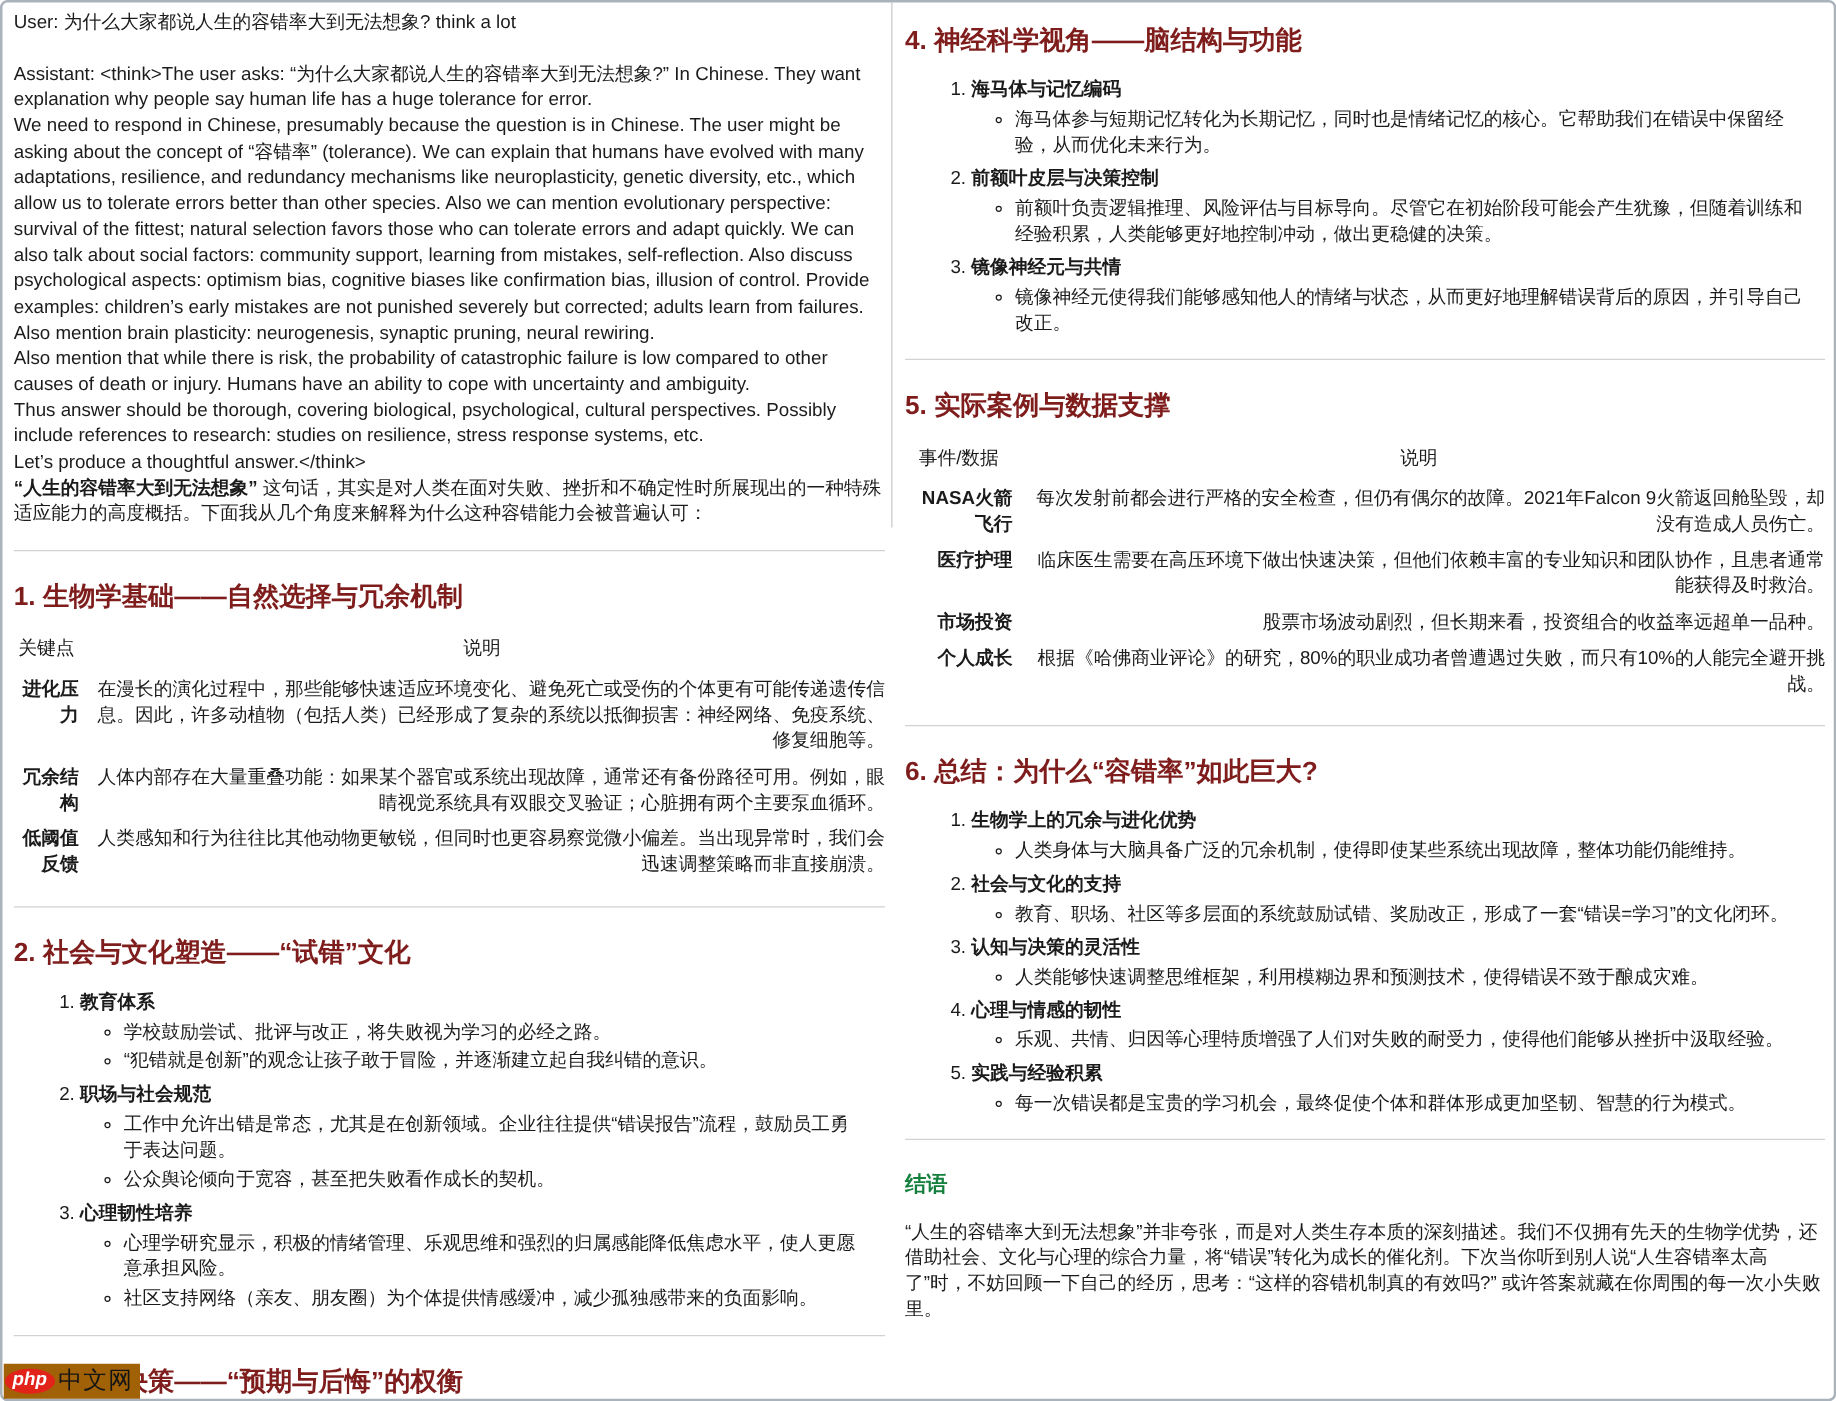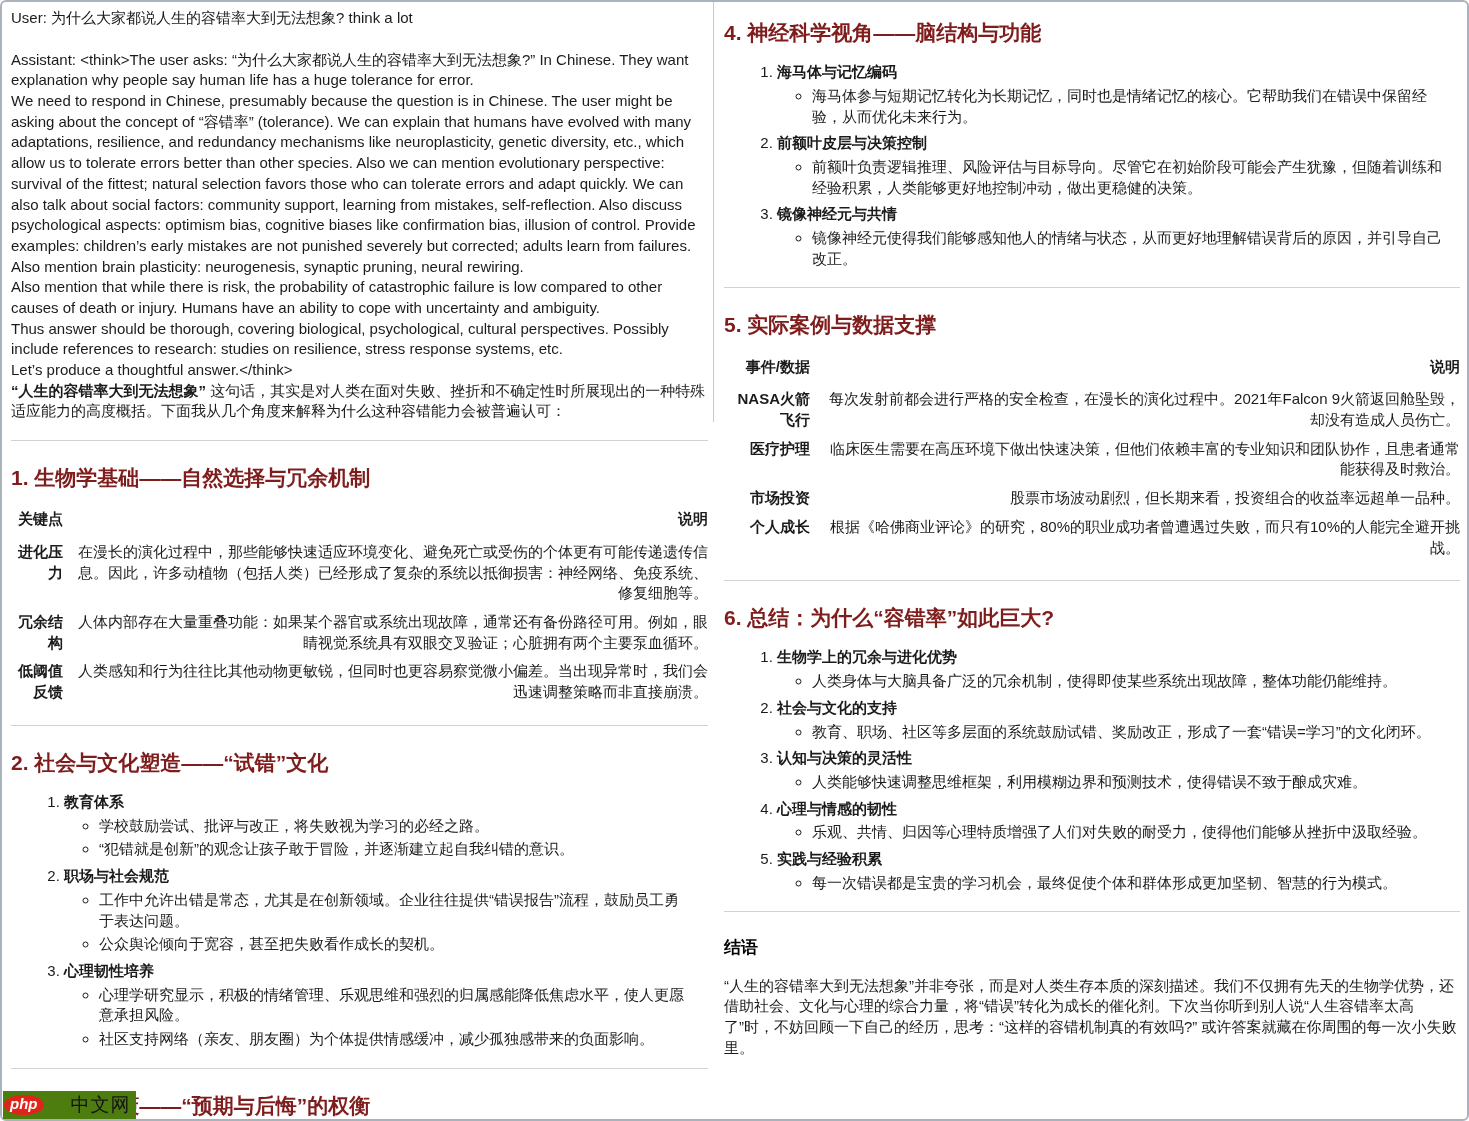--- a/index.html
+++ b/index.html
@@ -21,38 +21,38 @@
   .col-right { position: absolute; left: 724px; top: 0;   width: 736px; }
   .col-divider {
     position: absolute; left: 713px; top: 2px;
     width: 1px; height: 420px; background: #c9c9c9;
   }
   hr.sep { border: 0; border-top: 1px solid #d2d2d2; margin: 18px 0; }
   p.line { margin: 0; }
   .block-gap { height: 21px; }
   h2.sec { font-size: 21px; line-height: 1.25; margin: 24px 0 16px; font-weight: bold; color: #7f1d1d; }
   .col-right h2.first { margin-top: 20px; }
-  h3.sub { font-size: 17px; margin: 24px 0 16px; font-weight: bold; color: #000000; }
+  h3.sub { font-size: 17px; margin: 24px 0 16px; font-weight: bold; color: #15803d; }
   p.para { margin: 12px 0 0; }
   table.kv { border-collapse: collapse; margin: 14px 0 16px; width: 100%; }
-  table.kv th { font-weight: bold; text-align: right; padding: 2px 0 8px; }
+  table.kv th { font-weight: normal; text-align: center; padding: 2px 0 8px; }
   table.kv td { vertical-align: top; padding: 4px 0; text-align: right; }
   table.kv td.k { font-weight: bold; }
   table.kv td.v { padding-left: 6px; }
   table.t1 .c1 { width: 52px; }
   table.t3 .c1 { width: 86px; }
   ol.sec-list { margin: 12px 16px 14px; padding-left: 37px; }
   ol.sec-list > li { margin: 3px 0; }
   ol.sec-list .lbl { font-weight: bold; }
   ul.pts { list-style: circle; margin: 3px 0 6px; padding-left: 35px; font-weight: normal; }
   ul.pts > li { margin: 3px 0; }
   .watermark {
     position: absolute; left: 3px; bottom: 2px; z-index: 6;
     display: flex; align-items: center;
-    background: #4d7c0f; padding: 1px 5px 1px 1px; gap: 24px;
+    background: #a16207; padding: 1px 5px 1px 1px;
   }
   .php-badge {
     background: #e2231a; color: #ffffff;
     font-style: italic; font-weight: bold; font-size: 15px;
     border-radius: 50%; padding: 1px 6px 3px; line-height: 1.1;
   }
   .site-name { font-weight: normal; font-size: 19px; color: #151515; margin-left: 3px; letter-spacing: 1px; }
 </style>
 </head>
 <body>
@@ -160,21 +160,21 @@
   <table class="kv t3">
     <thead>
       <tr>
         <th class="c1">事件/数据</th>
         <th>说明</th>
       </tr>
     </thead>
     <tbody>
       <tr>
         <td class="k c1">NASA火箭飞行</td>
-        <td class="v">每次发射前都会进行严格的安全检查，在漫长的演化过程中。2021年Falcon 9火箭返回舱坠毁，却没有造成人员伤亡。</td>
+        <td class="v">每次发射前都会进行严格的安全检查，但仍有偶尔的故障。2021年Falcon 9火箭返回舱坠毁，却没有造成人员伤亡。</td>
       </tr>
       <tr>
         <td class="k c1">医疗护理</td>
         <td class="v">临床医生需要在高压环境下做出快速决策，但他们依赖丰富的专业知识和团队协作，且患者通常能获得及时救治。</td>
       </tr>
       <tr>
         <td class="k c1">市场投资</td>
         <td class="v">股票市场波动剧烈，但长期来看，投资组合的收益率远超单一品种。</td>
       </tr>
       <tr>

